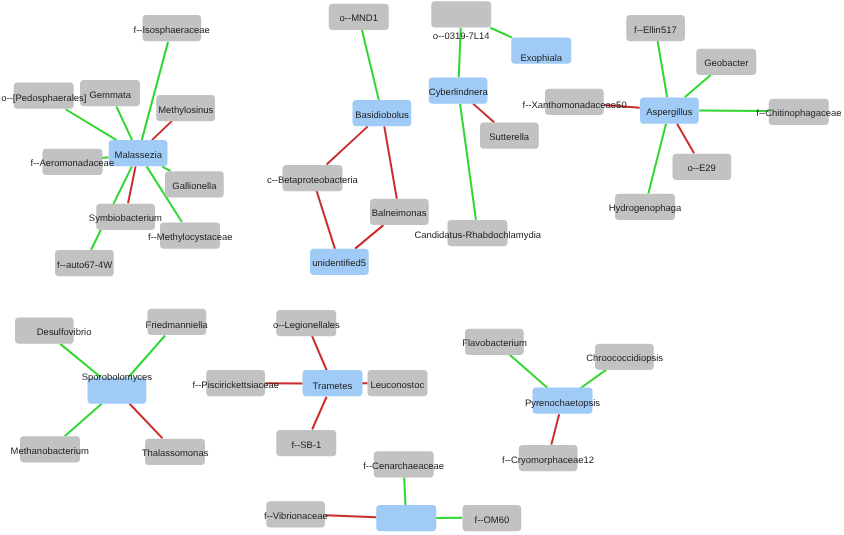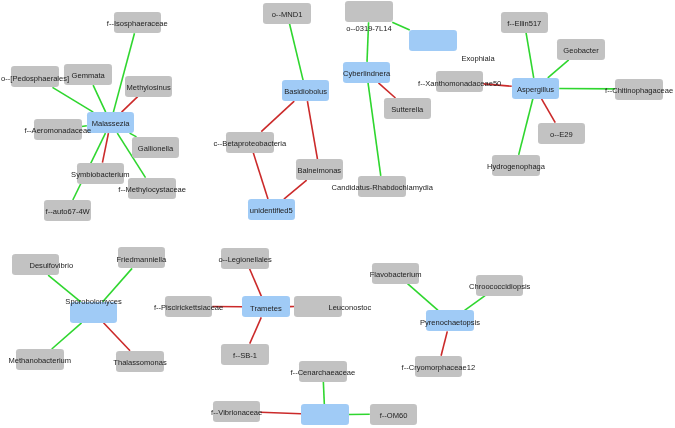--- a/index.html
+++ b/index.html
@@ -142,21 +142,21 @@
       <div class="node-group" style="z-index: 140;">
         <div class="node-box blue" style="left: 247.55px; top: 199.1px; width: 47.5px; height: 21px;"></div>
         <div class="node-label" style="left: 271.3px; top: 200.3px; height: 21px; line-height: 21px;">unidentified5</div>
       </div>
       <div class="node-group" style="z-index: 150;">
         <div class="node-box gray" style="left: 345.25px; top: 1.2px; width: 47.5px; height: 21px;"></div>
         <div class="node-label" style="left: 369px; top: 18px; height: 21px; line-height: 21px;">o--0319-7L14</div>
       </div>
       <div class="node-group" style="z-index: 160;">
         <div class="node-box blue" style="left: 409.25px; top: 30.1px; width: 47.5px; height: 21px;"></div>
-        <div class="node-label" style="left: 433px; top: 48px; height: 21px; line-height: 21px; margin-left: 45px;">Exophiala</div>
+        <div class="node-label" style="left: 433px; top: 36px; height: 21px; line-height: 21px;">Exophiala</div>
       </div>
       <div class="node-group" style="z-index: 170;">
         <div class="node-box blue" style="left: 342.85px; top: 61.9px; width: 47.5px; height: 21px;"></div>
         <div class="node-label" style="left: 366.6px; top: 63.1px; height: 21px; line-height: 21px;">Cyberlindnera</div>
       </div>
       <div class="node-group" style="z-index: 180;">
         <div class="node-box gray" style="left: 383.55px; top: 98px; width: 47.5px; height: 21px;"></div>
         <div class="node-label" style="left: 407.3px; top: 99.2px; height: 21px; line-height: 21px;">Sutterella</div>
       </div>
       <div class="node-group" style="z-index: 190;">
@@ -218,21 +218,21 @@
       <div class="node-group" style="z-index: 330;">
         <div class="node-box gray" style="left: 164.85px; top: 295.9px; width: 47.5px; height: 21px;"></div>
         <div class="node-label" style="left: 188.6px; top: 297.1px; height: 21px; line-height: 21px;">f--Piscirickettsiaceae</div>
       </div>
       <div class="node-group" style="z-index: 340;">
         <div class="node-box blue" style="left: 242.15px; top: 296.4px; width: 47.5px; height: 21px;"></div>
         <div class="node-label" style="left: 265.9px; top: 297.6px; height: 21px; line-height: 21px;">Trametes</div>
       </div>
       <div class="node-group" style="z-index: 350;">
         <div class="node-box gray" style="left: 294.15px; top: 295.8px; width: 47.5px; height: 21px;"></div>
-        <div class="node-label" style="left: 317.9px; top: 297px; height: 21px; line-height: 21px; margin-left: 32px;">Leuconostoc</div>
+        <div class="node-label" style="left: 317.9px; top: 297px; height: 21px; line-height: 21px;">Leuconostoc</div>
       </div>
       <div class="node-group" style="z-index: 360;">
         <div class="node-box gray" style="left: 221.35px; top: 343.6px; width: 47.5px; height: 21px;"></div>
         <div class="node-label" style="left: 245.1px; top: 344.8px; height: 21px; line-height: 21px;">f--SB-1</div>
       </div>
       <div class="node-group" style="z-index: 370;">
         <div class="node-box gray" style="left: 299.15px; top: 361px; width: 47.5px; height: 21px;"></div>
         <div class="node-label" style="left: 322.9px; top: 362.2px; height: 21px; line-height: 21px;">f--Cenarchaeaceae</div>
       </div>
       <div class="node-group" style="z-index: 380;">

